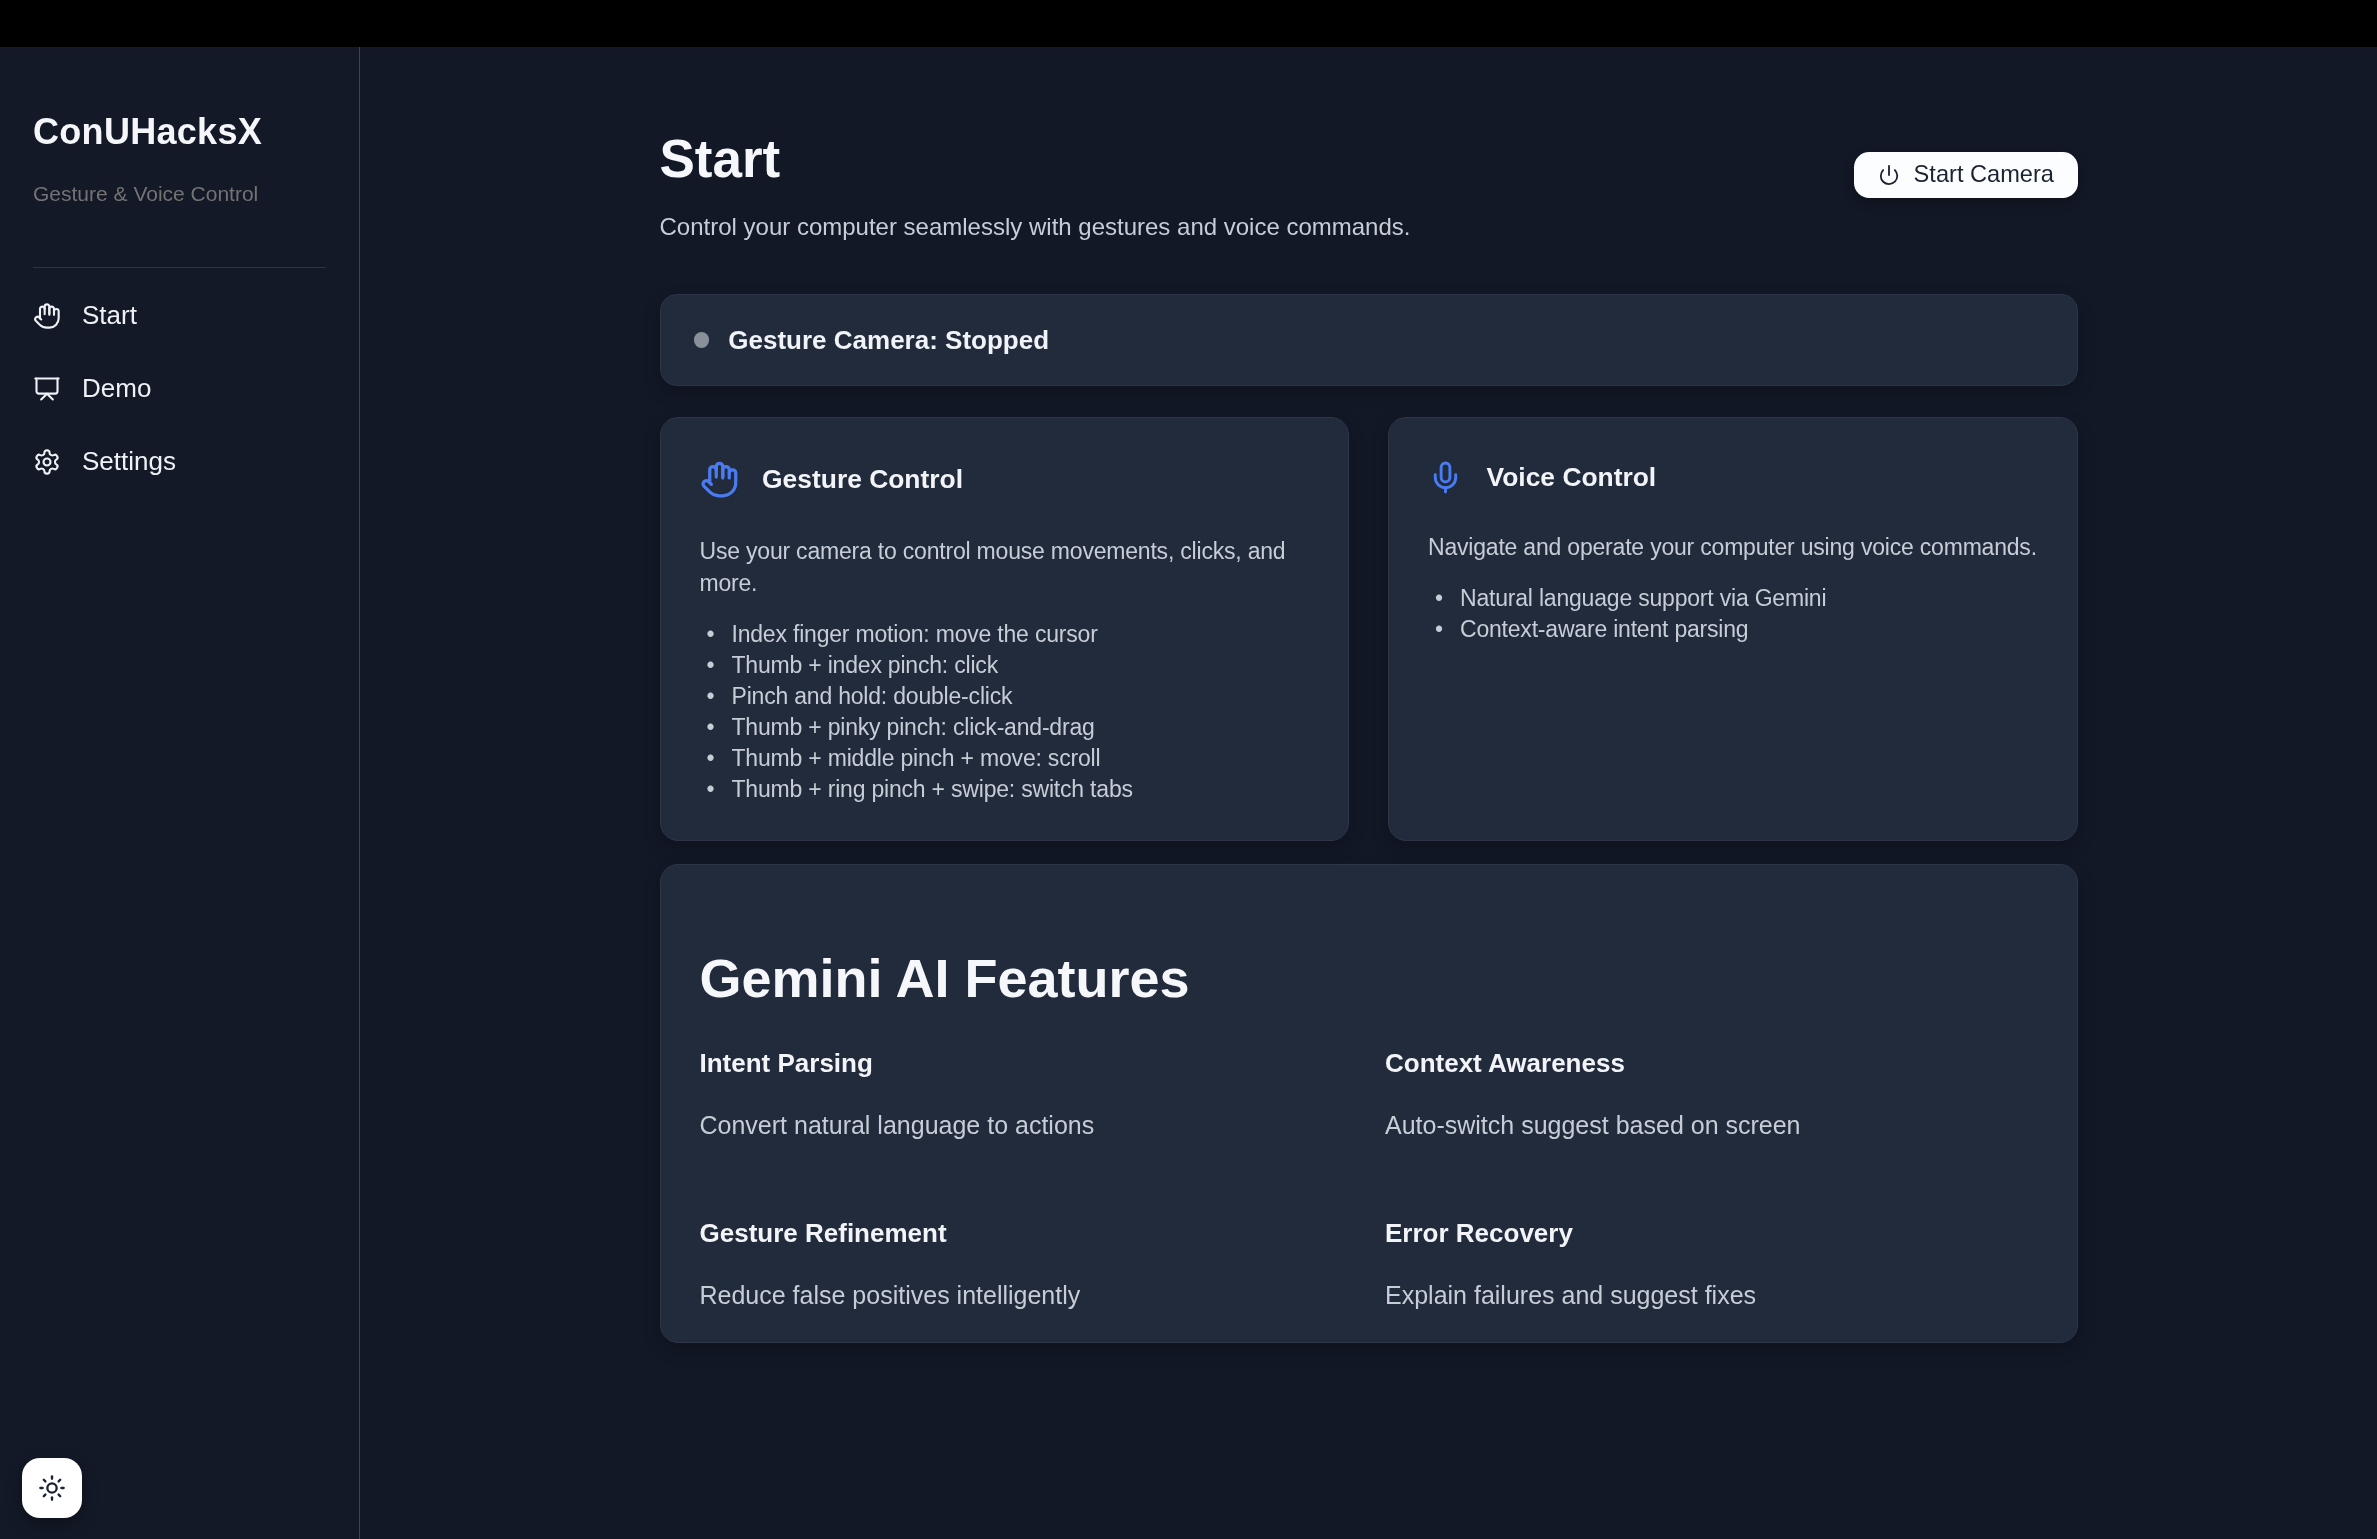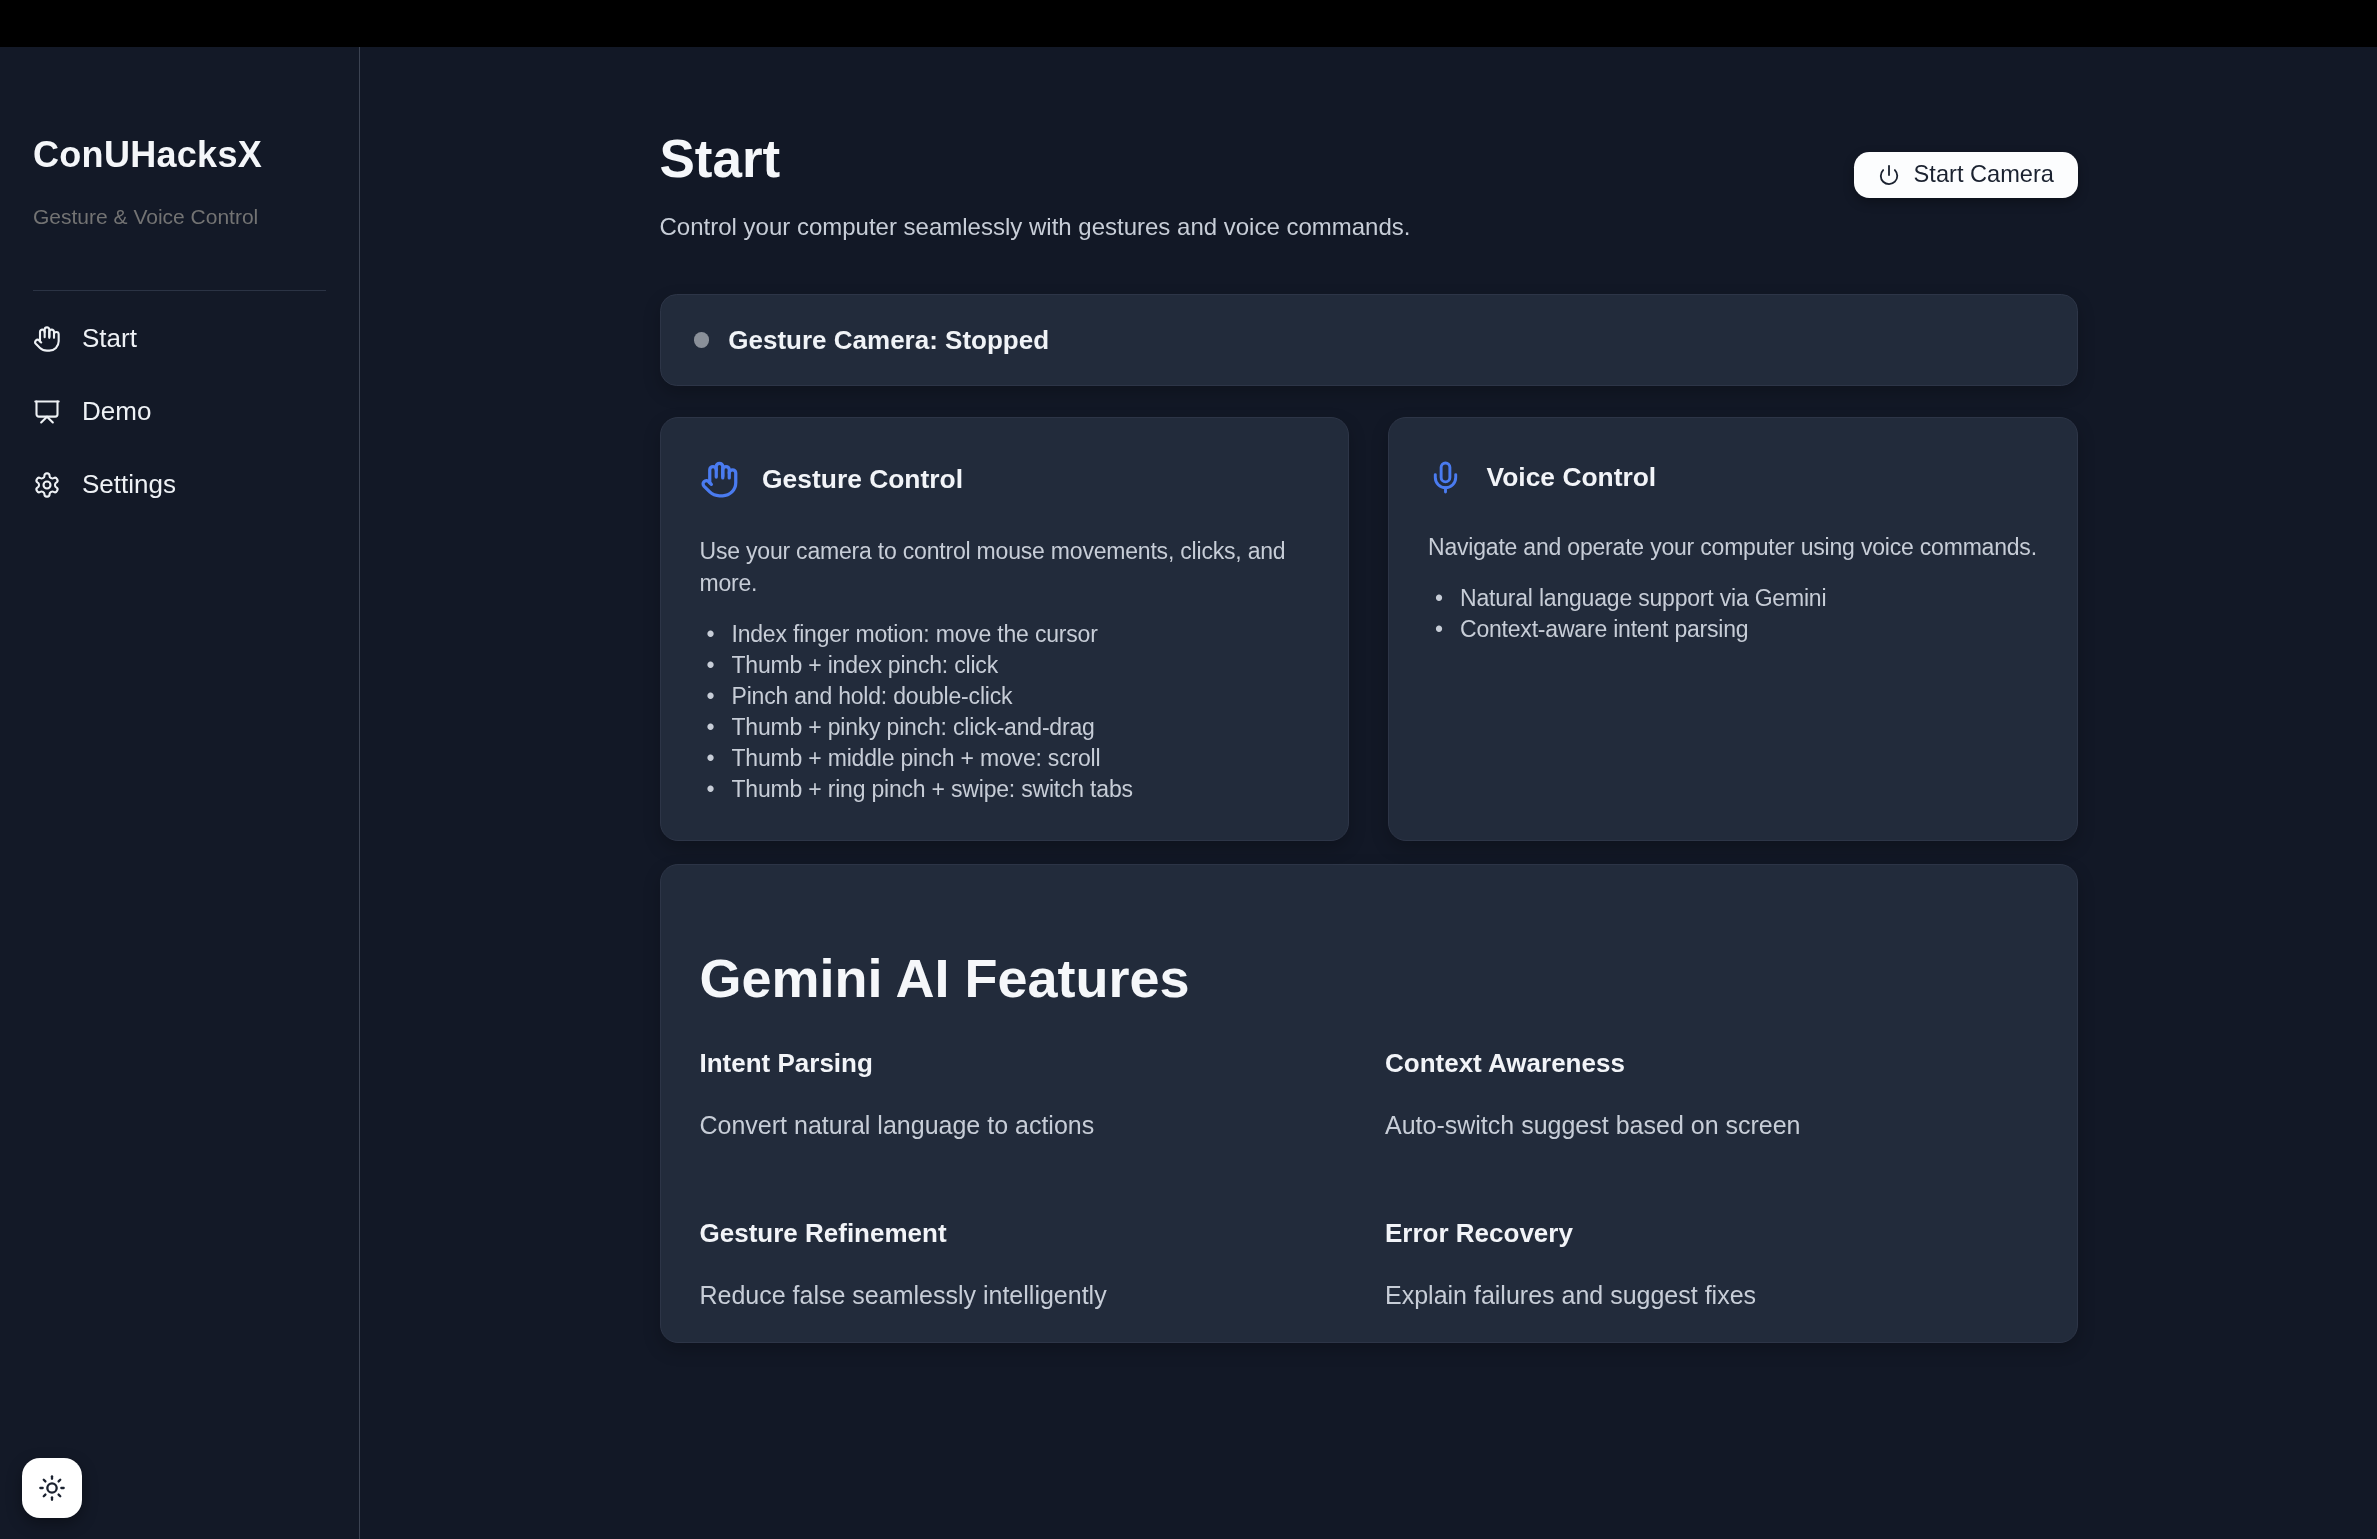--- a/index.html
+++ b/index.html
@@ -20,21 +20,21 @@
   }
   
   .sidebar {
     position: relative;
     width: 360px; flex: 0 0 360px;
     height: 100%;
     background: #131927;
     border-right: 1.4px solid #3c4352;
     padding: 0 33px;
   }
-  .brand { padding-top: 64px; border-bottom: 1.4px solid #2b3344; padding-bottom: 61px; margin-top: 23px; }
+  .brand { padding-top: 64px; border-bottom: 1.4px solid #2b3344; padding-bottom: 61px; }
   .brand-name {
     font-size: 36px; font-weight: bold; letter-spacing: 0.3px;
     color: #f4f6f9;
   }
   .brand-tagline {
     margin-top: 29px;
     font-size: 21px; color: #737373;
   }
   .nav { margin-top: 28px; display: flex; flex-direction: column; }
   .nav-item {
@@ -295,21 +295,21 @@
               <div class="feature-desc">Convert natural language to actions</div>
             </div>
 
             <div class="feature">
               <div class="feature-title">Context Awareness</div>
               <div class="feature-desc">Auto-switch suggest based on screen</div>
             </div>
 
             <div class="feature">
               <div class="feature-title">Gesture Refinement</div>
-              <div class="feature-desc">Reduce false seamlessly intelligently</div>
+              <div class="feature-desc">Reduce false positives intelligently</div>
             </div>
 
             <div class="feature">
               <div class="feature-title">Error Recovery</div>
               <div class="feature-desc">Explain failures and suggest fixes</div>
             </div>
           </div>
       </section>
 
     </div>

